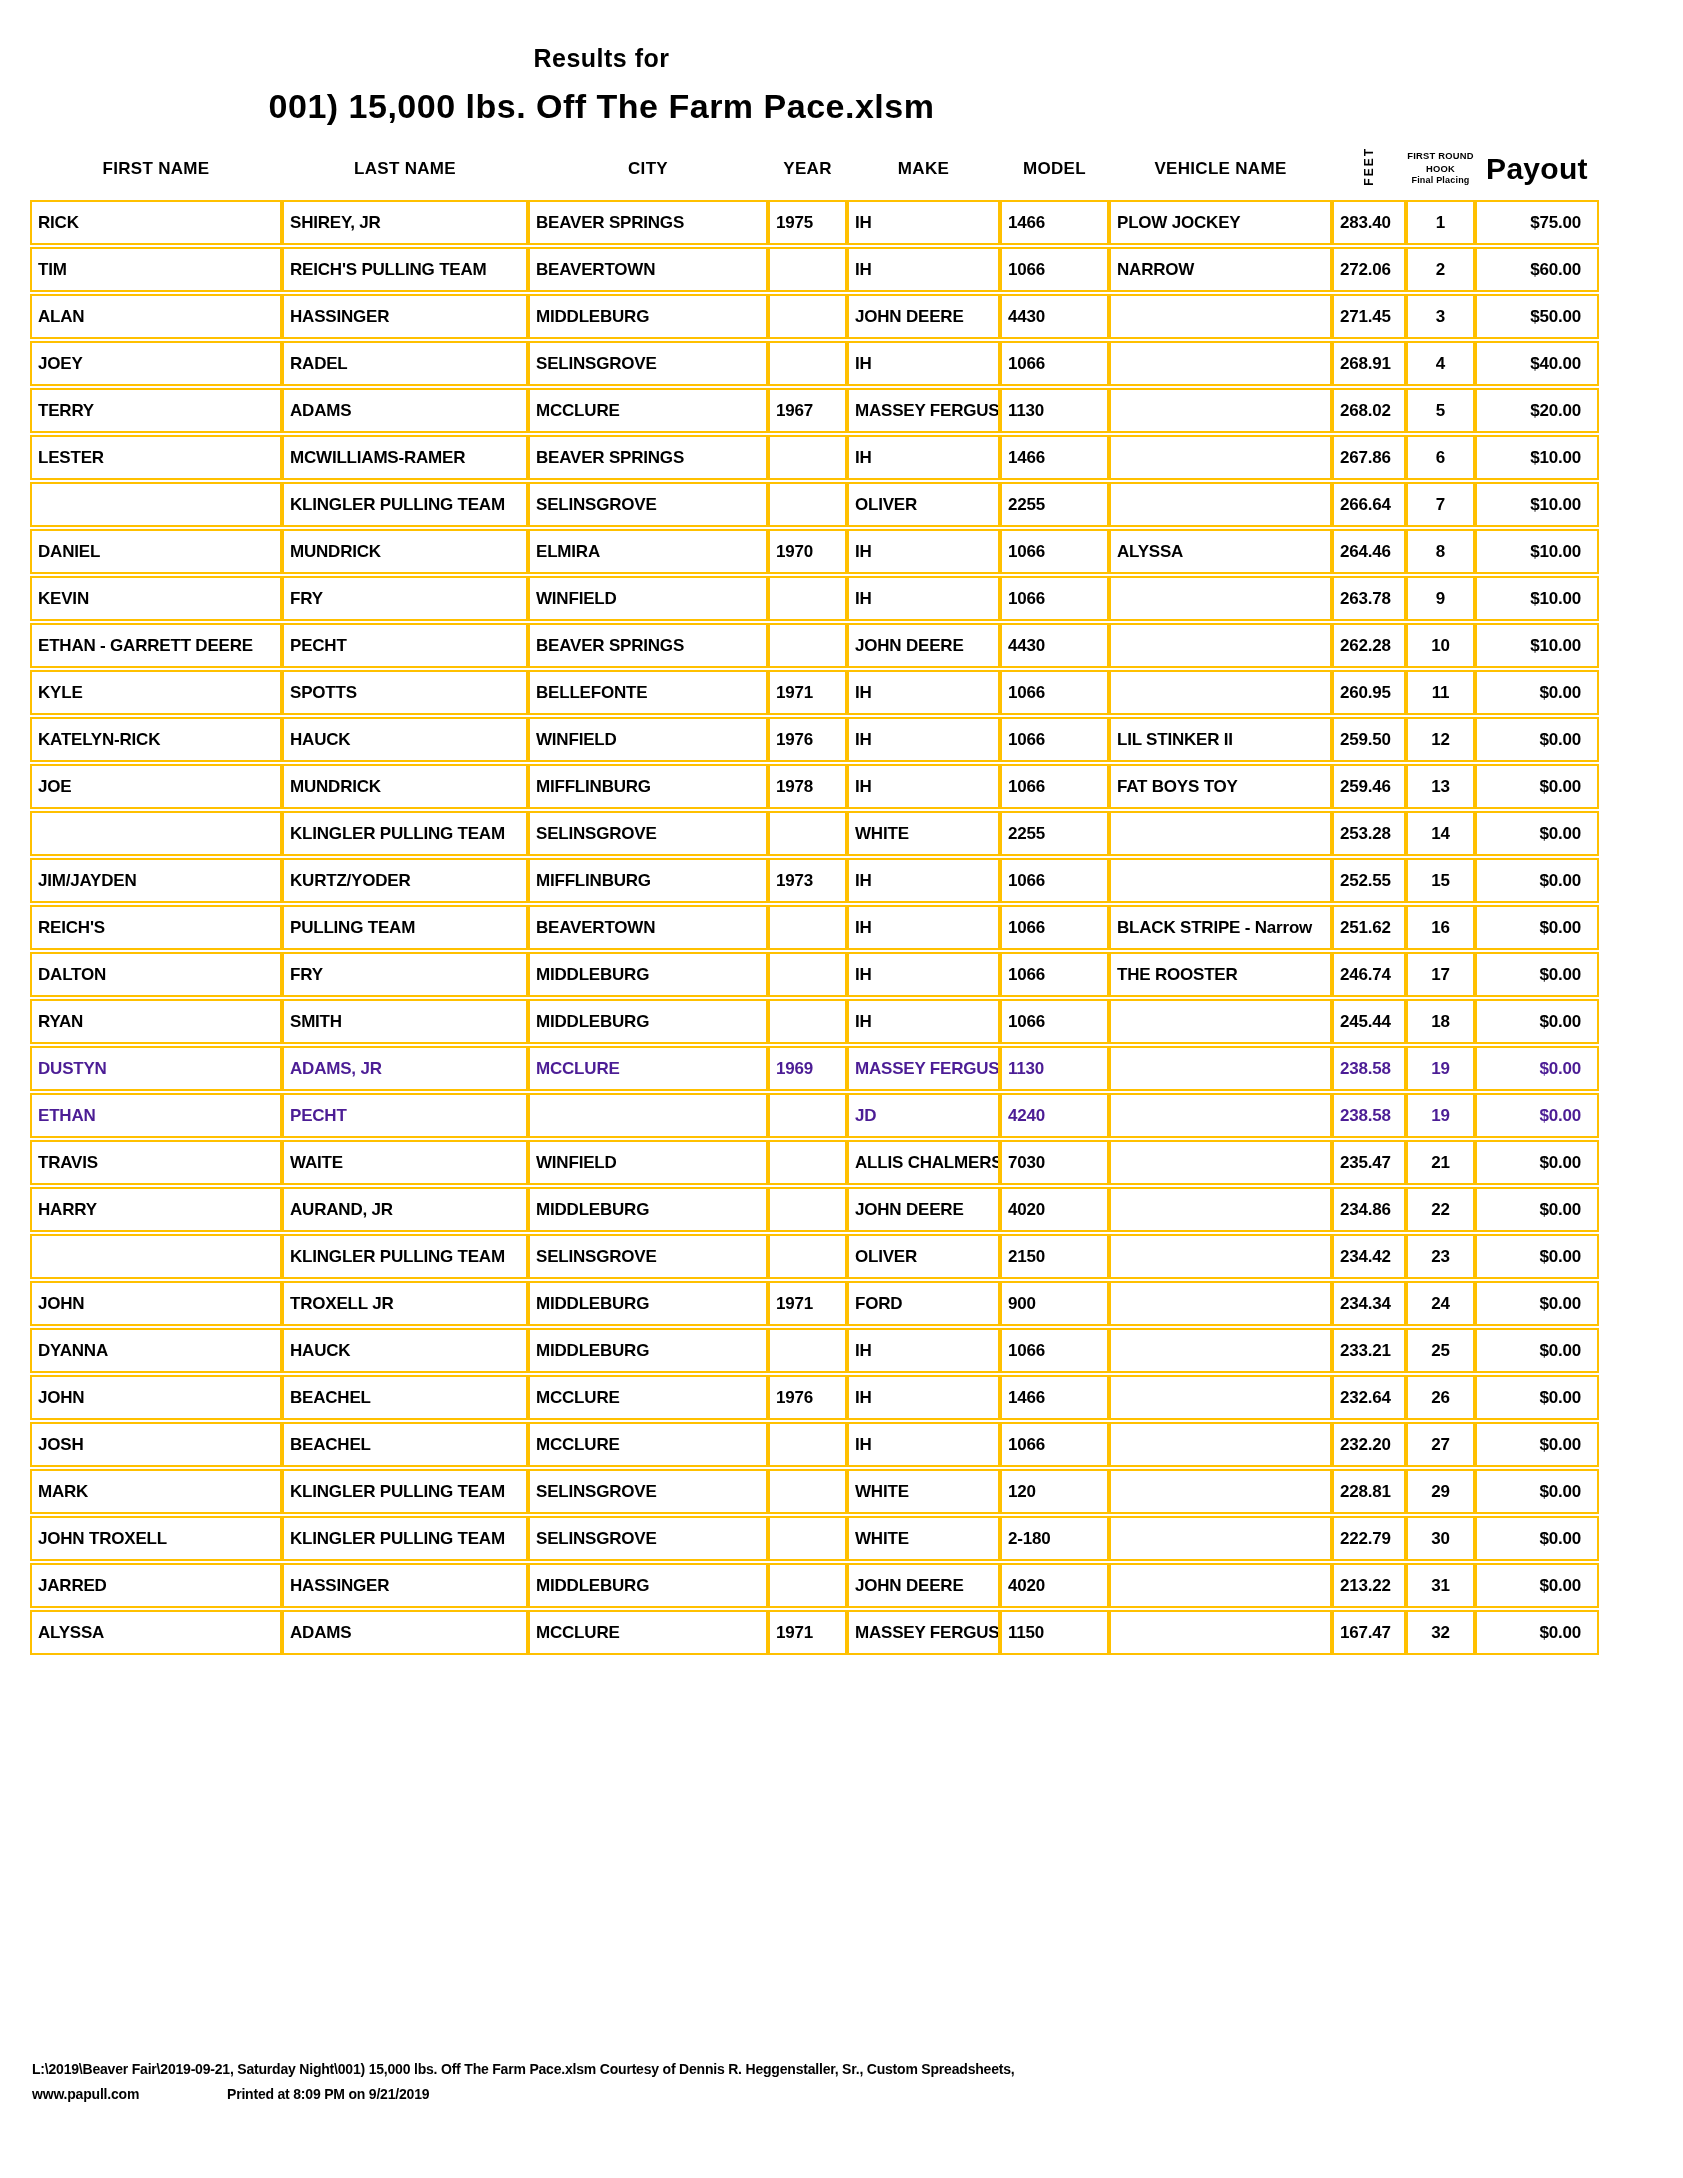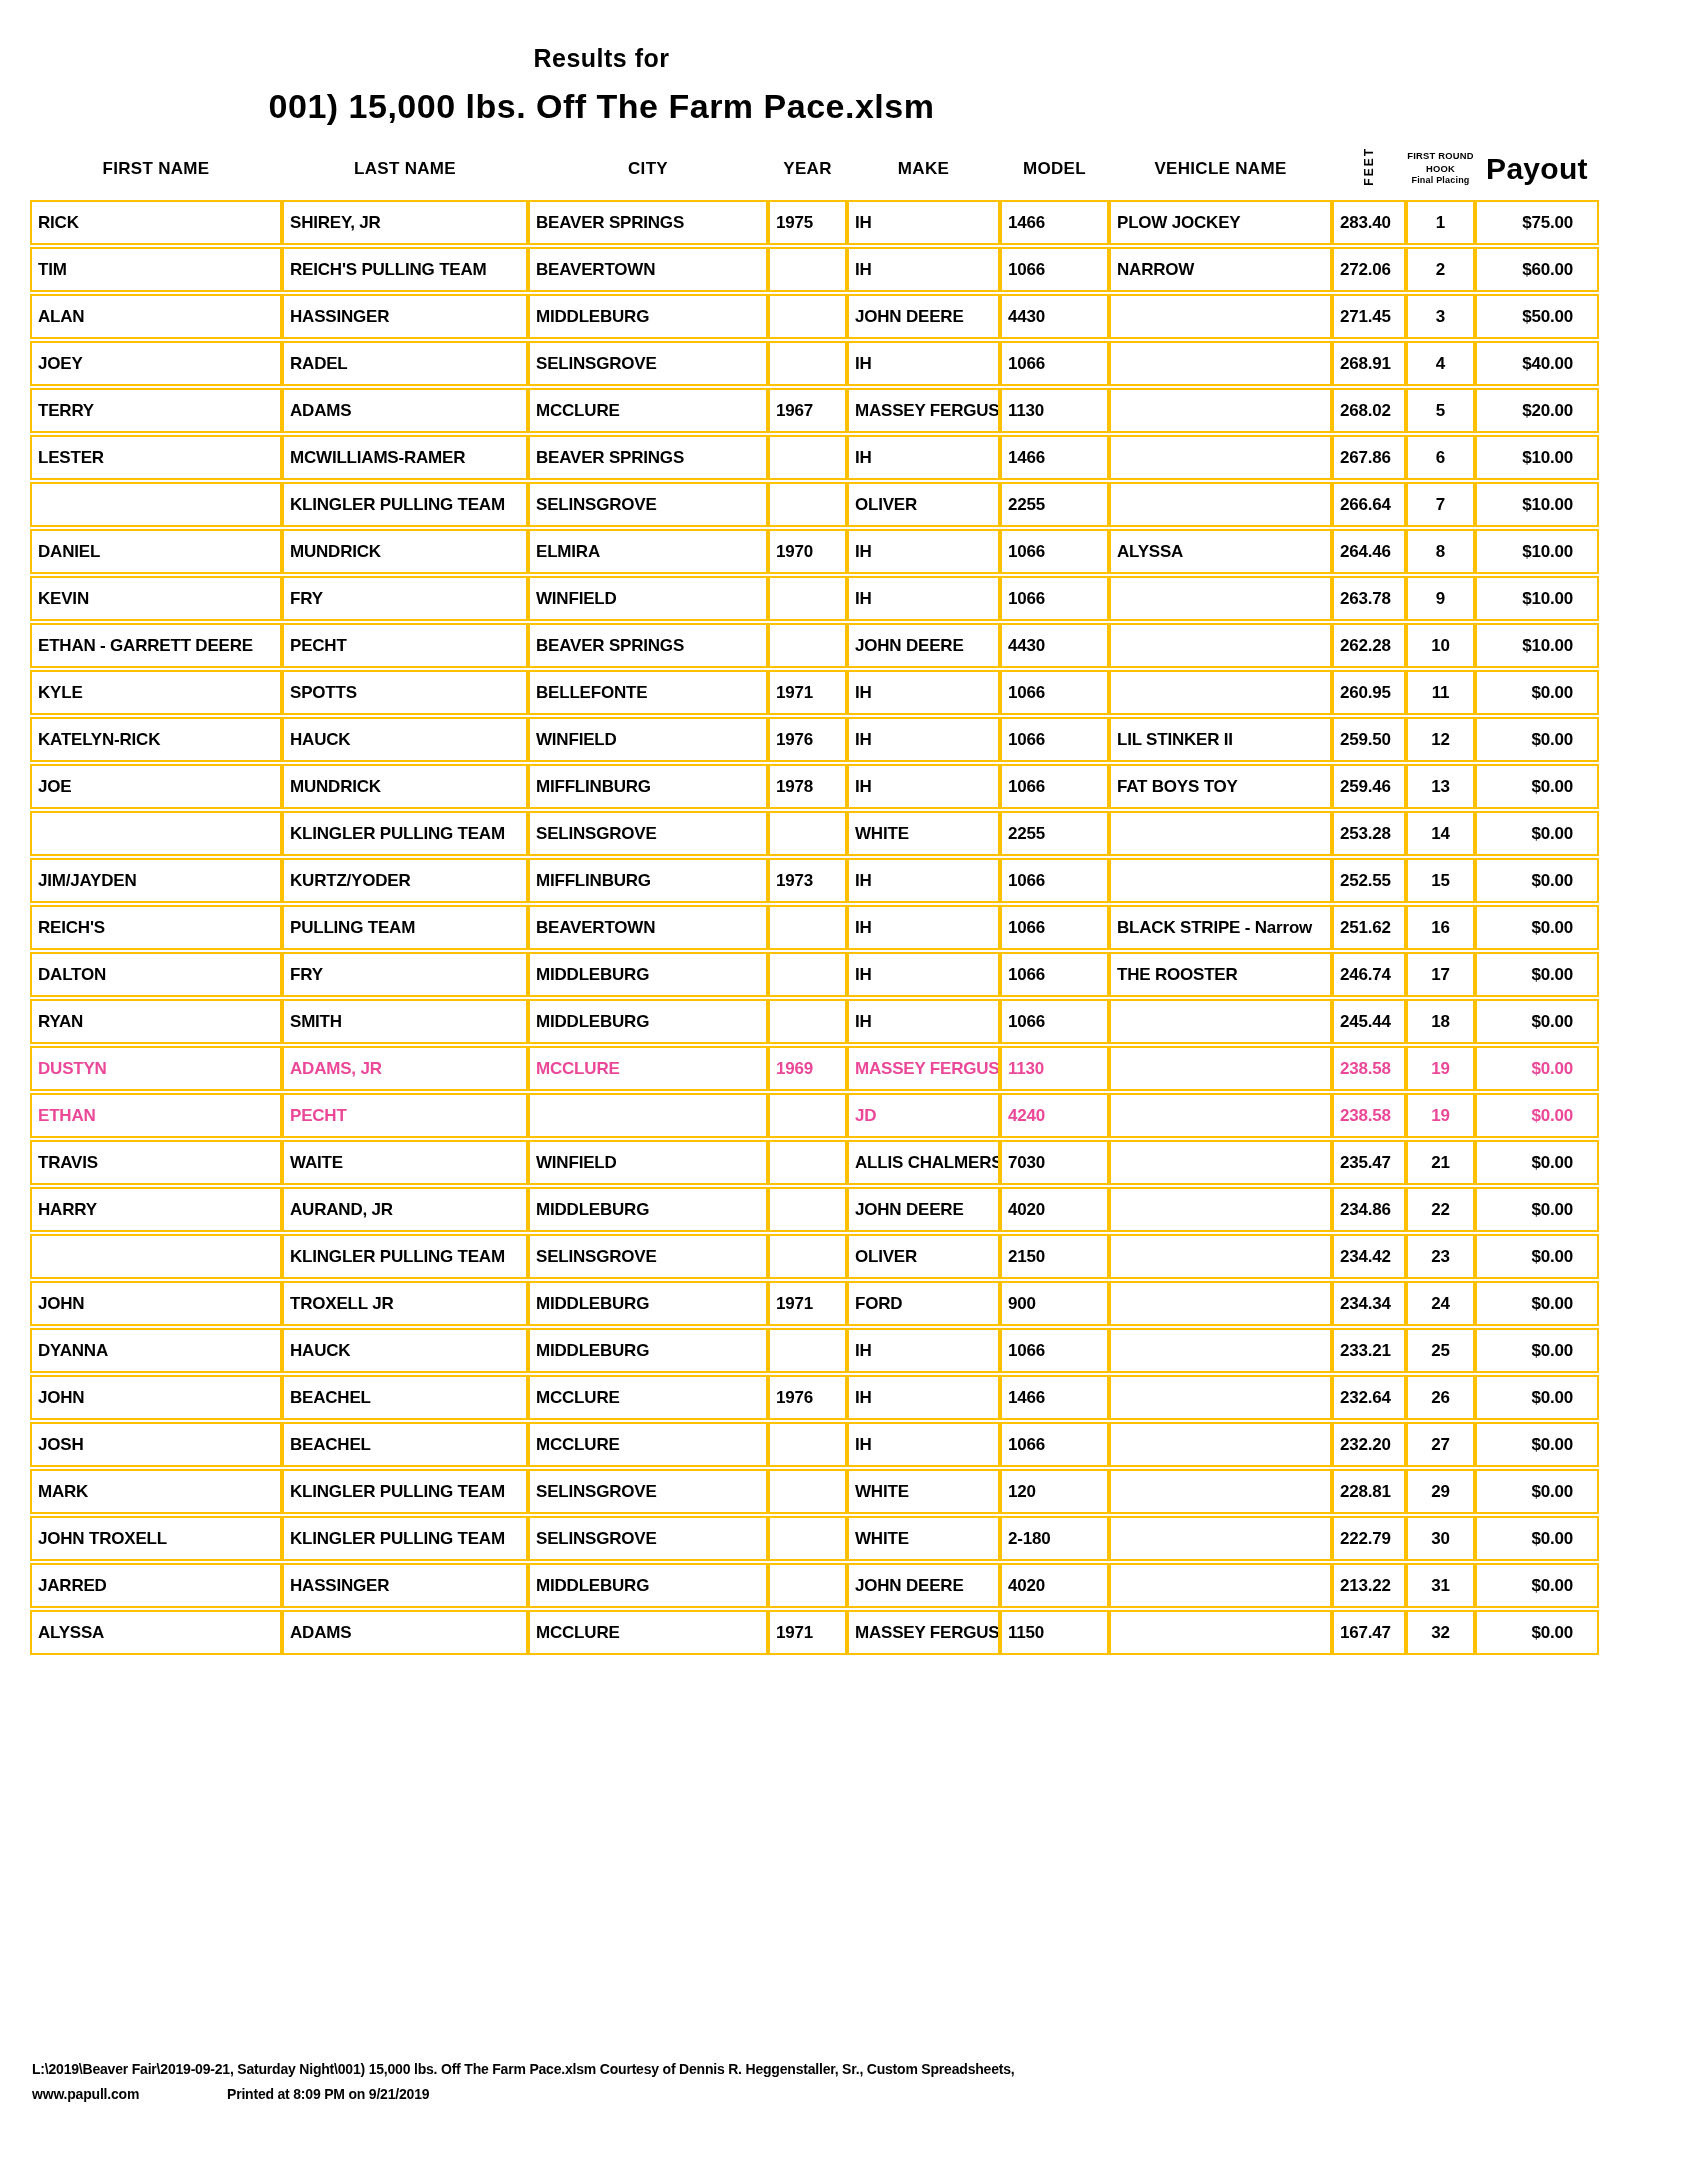--- a/index.html
+++ b/index.html
@@ -42,22 +42,22 @@
     background:#fff;
     height:41px;
     font-size:17px;
     padding:0 6px;
     overflow:hidden;white-space:nowrap;
     text-align:left;vertical-align:middle;
     letter-spacing:-0.2px;
   }
   tbody td.col-feet{text-align:left;padding-right:8px;}
   tbody td.col-hook{text-align:center;}
-  tbody td.col-payout{text-align:right;padding-right:24px;}
-  tbody tr.red td{color:#ec4899;margin-top:20px;}
+  tbody td.col-payout{text-align:right;padding-right:16px;}
+  tbody tr.red td{color:#4c1d95;margin-top:20px;}
   .footer{
     position:absolute;left:32px;top:2061px;
     font-size:14px;letter-spacing:-0.2px;
     width:1624px;
   }
   .footer .line2{position:relative;margin-top:9px;height:22px;}
   .footer .line2 .printed{position:absolute;left:195px;top:0;}
 </style>
 </head>
 <body>

